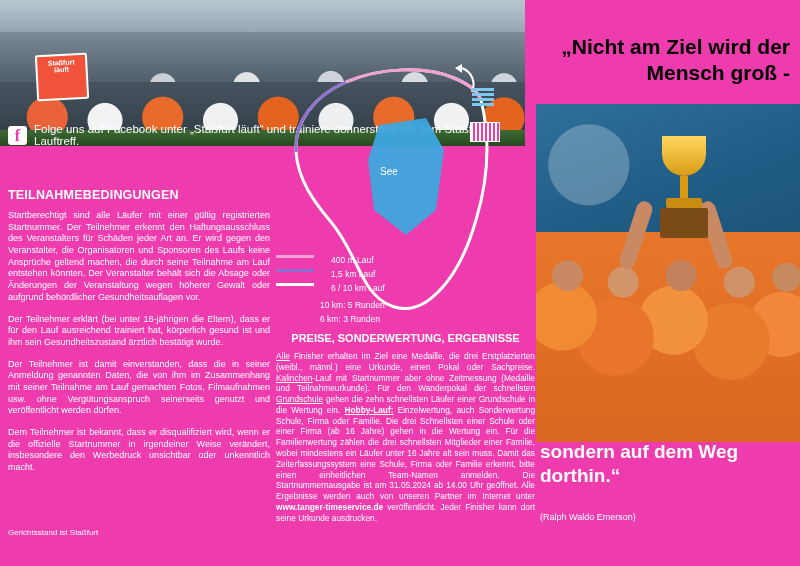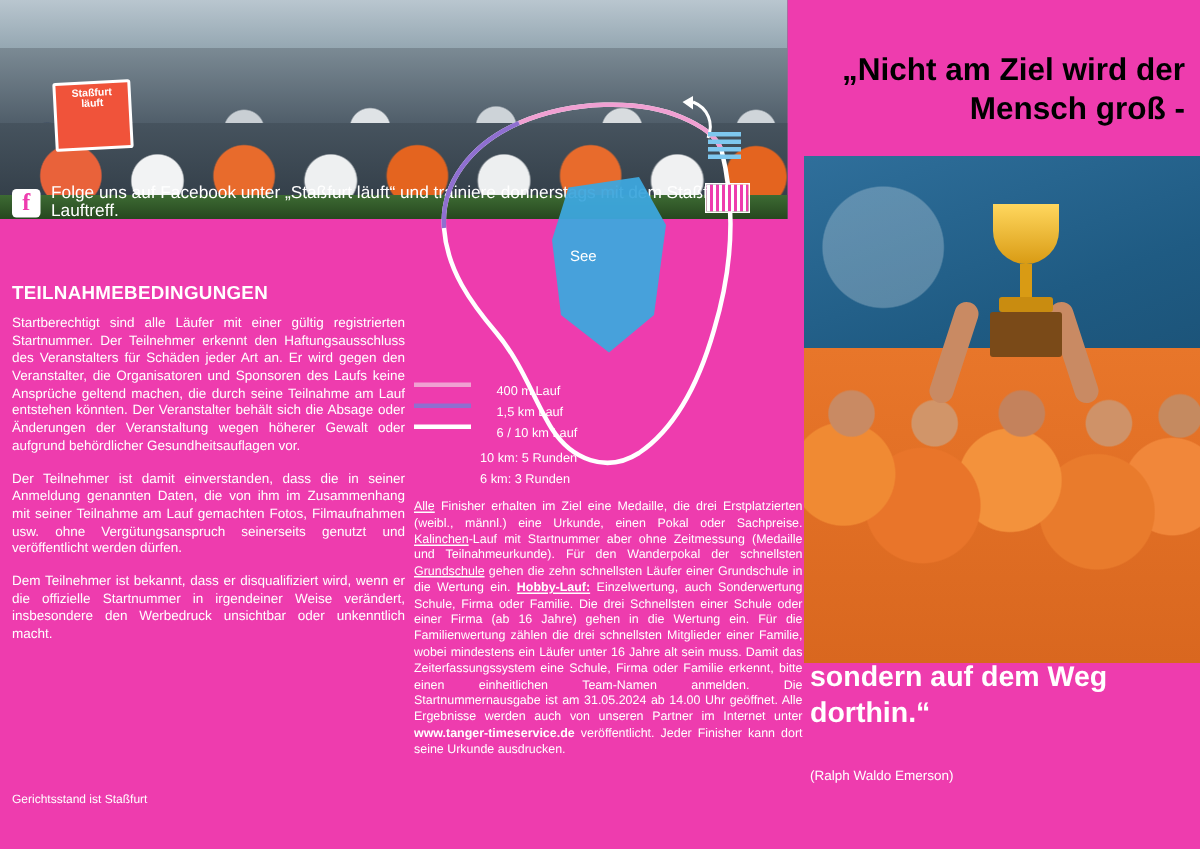--- a/index.html
+++ b/index.html
@@ -206,20 +206,21 @@
   </div>
 
   <div class="fb-bar">
     <span class="fb-icon">f</span>
     <span>Folge uns auf Facebook unter „Staßfurt läuft“ und trainiere donnerstags mit dem Staßfurter Lauftreff.</span>
   </div>
 
   <div class="left-col">
     <div class="h-cond">TEILNAHMEBEDINGUNGEN</div>
     <p>Startberechtigt sind alle Läufer mit einer gültig registrierten Startnummer. Der Teilnehmer erkennt den Haftungsausschluss des Veranstalters für Schäden jeder Art an. Er wird gegen den Veranstalter, die Organisatoren und Sponsoren des Laufs keine Ansprüche geltend machen, die durch seine Teilnahme am Lauf entstehen könnten. Der Veranstalter behält sich die Absage oder Änderungen der Veranstaltung wegen höherer Gewalt oder aufgrund behördlicher Gesundheitsauflagen vor.</p>
+    <p>Der Teilnehmer erklärt (bei unter 18-jährigen die Eltern), dass er für den Lauf ausreichend trainiert hat, körperlich gesund ist und ihm sein Gesundheitszustand ärztlich bestätigt wurde.</p>
     <p>Der Teilnehmer ist damit einverstanden, dass die in seiner Anmeldung genannten Daten, die von ihm im Zusammenhang mit seiner Teilnahme am Lauf gemachten Fotos, Filmaufnahmen usw. ohne Vergütungsanspruch seinerseits genutzt und veröffentlicht werden dürfen.</p>
     <p>Dem Teilnehmer ist bekannt, dass er disqualifiziert wird, wenn er die offizielle Startnummer in irgendeiner Weise verändert, insbesondere den Werbedruck unsichtbar oder unkenntlich macht.</p>
   </div>
   <div class="court">Gerichtsstand ist Staßfurt</div>
 
   <div class="map">
     <svg width="250" height="290" viewBox="0 0 250 290">
       <path d="M205,70 C215,110 212,150 200,190 C190,225 175,255 150,272 C128,286 105,276 92,256
                C80,237 72,212 55,192 C38,172 22,150 20,122 C18,92 38,66 70,52 C105,37 150,36 178,48
                C192,54 201,60 205,70 Z" fill="none" stroke="#ffffff" stroke-width="3"></path>
@@ -250,20 +251,21 @@
     </div>
     <div class="row">
       <span class="swatch" style="background:#ffffff"></span>
       <span>6 / 10 km Lauf</span>
     </div>
     <div class="row plain">10 km: 5 Runden</div>
     <div class="row plain" style="margin-top:2px">6 km: 3 Runden</div>
   </div>
 
   <div class="prizes">
+    <h3>PREISE, SONDERWERTUNG, ERGEBNISSE</h3>
     <p id="prizes-text"><span class="u">Alle</span><span> Finisher erhalten im Ziel eine Medaille, die drei Erstplatzierten (weibl., männl.) eine Urkunde, einen Pokal oder Sachpreise. </span><span class="u">Kalinchen</span><span>-Lauf mit Startnummer aber ohne Zeitmessung (Medaille und Teilnahmeurkunde). Für den Wanderpokal der schnellsten </span><span class="u">Grundschule</span><span> gehen die zehn schnellsten Läufer einer Grundschule in die Wertung ein. </span><span class="u b">Hobby-Lauf:</span><span> Einzelwertung, auch Sonderwertung Schule, Firma oder Familie. Die drei Schnellsten einer Schule oder einer Firma (ab 16 Jahre) gehen in die Wertung ein. Für die Familienwertung zählen die drei schnellsten Mitglieder einer Familie, wobei mindestens ein Läufer unter 16 Jahre alt sein muss. Damit das Zeiterfassungssystem eine Schule, Firma oder Familie erkennt, bitte einen einheitlichen Team-Namen anmelden. Die Startnummernausgabe ist am 31.05.2024 ab 14.00 Uhr geöffnet. Alle Ergebnisse werden auch von unseren Partner im Internet unter </span><span class="b">www.tanger-timeservice.de</span><span> veröffentlicht. Jeder Finisher kann dort seine Urkunde ausdrucken.</span></p>
   </div>
 
   <div class="quote-top">„Nicht am Ziel wird der Mensch groß -</div>
 
   <div class="photo-right">
     <div class="bg"></div>
     <div class="kids"></div>
     <div class="heads"></div>
     <div class="arm" style="left:92px;top:96px;height:70px;transform:rotate(18deg)"></div>

